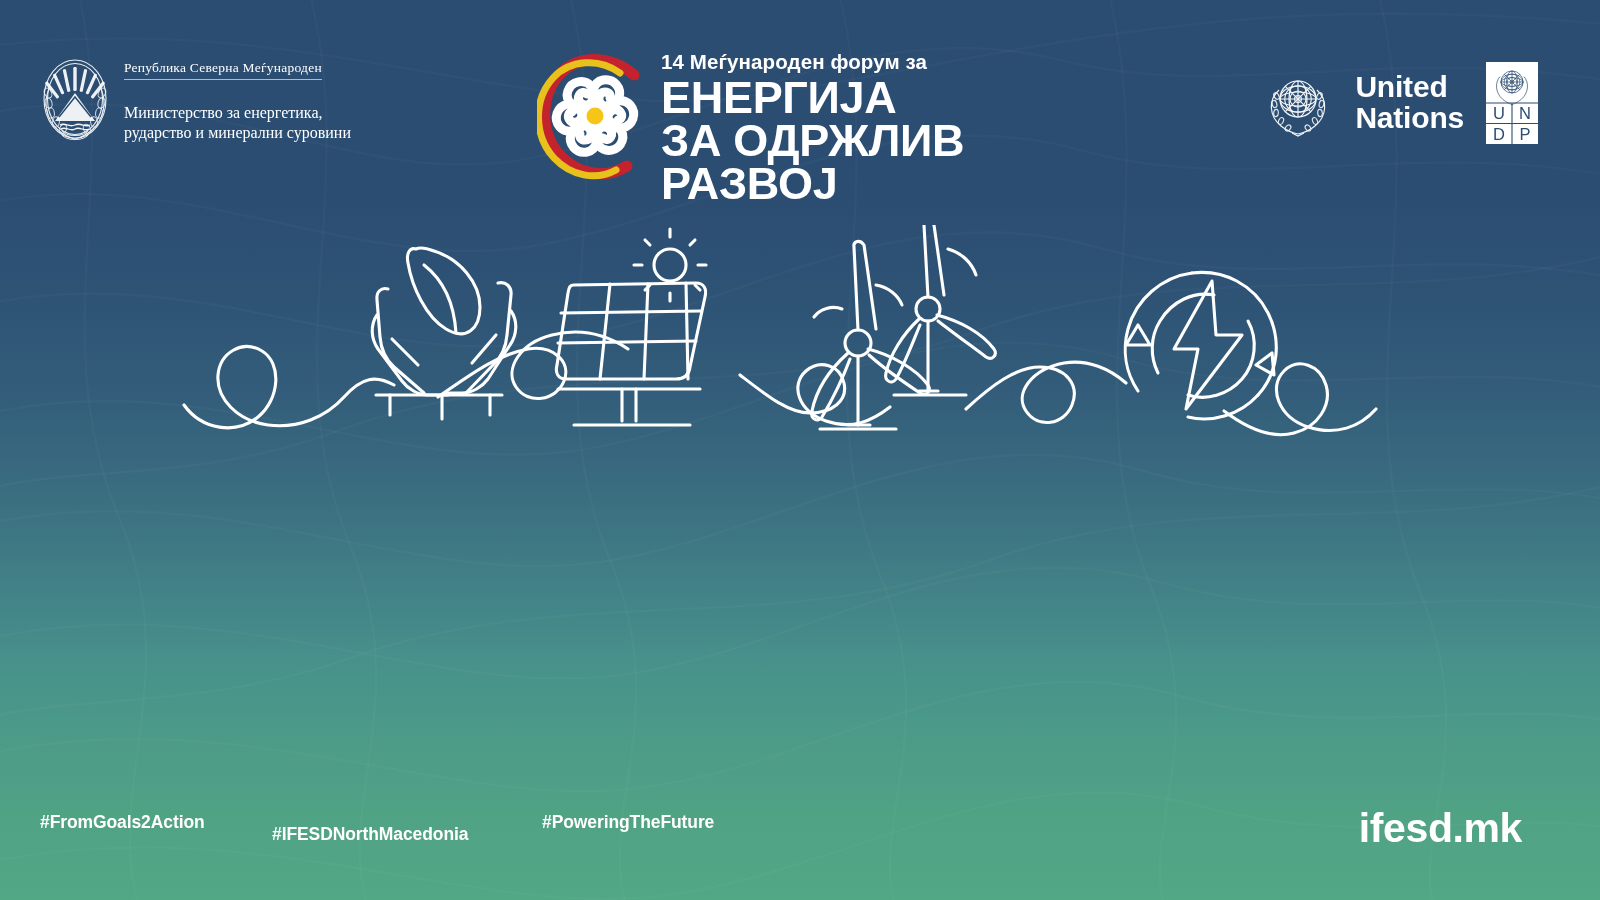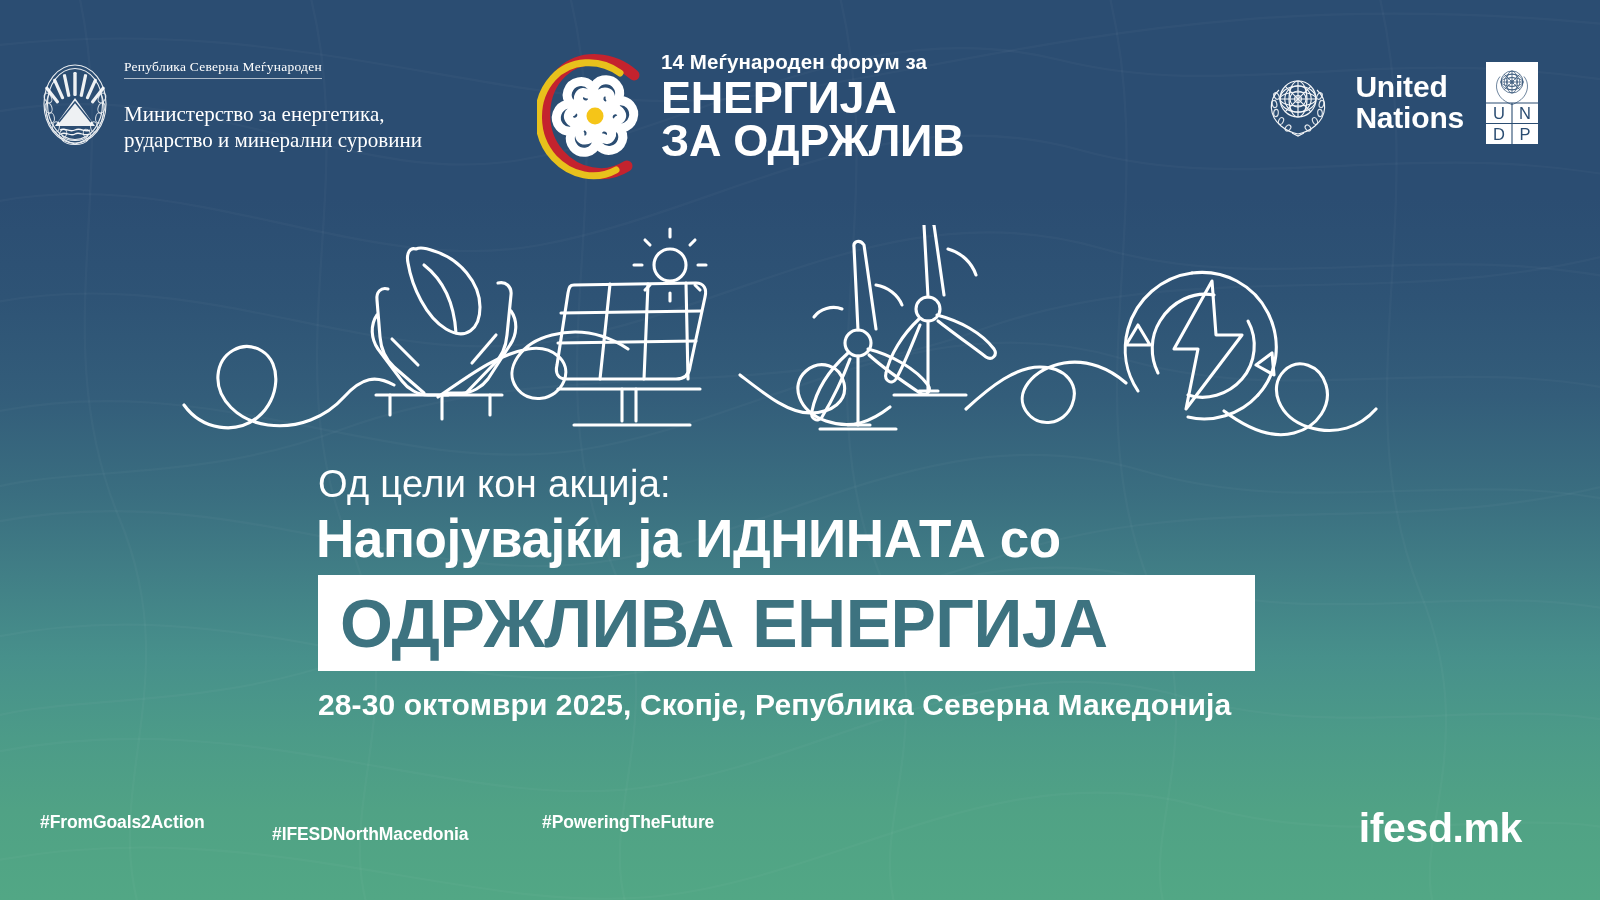--- a/index.html
+++ b/index.html
@@ -39,21 +39,21 @@
   #ministry-text { padding-top:2px; }
   #ministry-country {
     font-family:"Liberation Serif", serif;
     font-size:13.5px; color:#ffffff; letter-spacing:.25px;
     white-space:nowrap; padding-bottom:3px;
     border-bottom:1px solid rgba(255,255,255,.62);
     display:inline-block;
   }
   #ministry-name {
     font-family:"Liberation Serif", serif;
-    font-size:21px; color:#ffffff; line-height:1.22;
+    font-size:16px; color:#ffffff; line-height:1.22;
     margin-top:23px; white-space:pre-line;
   }
 
   
   #forum { position:absolute; left:537px; top:48px; display:flex; align-items:flex-start; gap:14px; }
   #flower { width:110px; height:135px; flex:none; margin-top:4px; }
   #forum-text { padding-top:4px; }
   #forum-eyebrow {
     font-size:20.5px; font-weight:bold; color:#ffffff;
     letter-spacing:.1px; line-height:1; white-space:nowrap;
@@ -219,20 +219,21 @@
               <path d="M0,-8 C-6,-20 -2,-34 8,-36 C19,-38 27,-28 24,-18 C21,-9 11,-7 6,-12 C2,-16 4,-24 10,-24 C14,-24 16,-21 15,-18" fill="none" stroke="#ffffff" stroke-width="9" stroke-linecap="round"></path>
             </g>
             <circle cx="0" cy="0" r="8.5" fill="#f5c518"></circle>
           </g>
         </g>
       </svg>
       <div id="forum-text">
         <div id="forum-eyebrow">14 Меѓународен форум за</div>
         <div class="forum-main">ЕНЕРГИЈА</div>
         <div class="forum-main">ЗА ОДРЖЛИВ</div>
+        <div class="forum-main">РАЗВОЈ</div>
       </div>
     </div>
 
     <div id="un-lockup">
       <svg id="un-emblem" viewBox="0 0 70 70" aria-hidden="true">
         <g fill="none" stroke="#ffffff" stroke-width="1.15" opacity=".95">
           <circle cx="35" cy="31" r="18"></circle>
           <circle cx="35" cy="31" r="13.2"></circle>
           <circle cx="35" cy="31" r="8"></circle>
           <circle cx="35" cy="31" r="3.4"></circle>
@@ -400,28 +401,20 @@
         <path d="M1076,140 L1092,128 L1094,150 Z"></path>
 
         <path d="M978,148 C970,132 970,112 980,96 C992,76 1014,66 1034,70"></path>
         <path d="M1068,96 C1078,114 1076,138 1062,154 C1048,170 1026,176 1008,170"></path>
 
         <path d="M1032,56 L994,124 L1018,124 L1006,184 L1062,110 L1036,110 Z"></path>
       </g>
     </g>
   </svg>
 
-  <div id="copy">
-    <div id="kicker">Од цели кон акција:</div>
-    <div id="headline">Напојувајќи ја ИДНИНАТА со</div>
-    <div id="band">
-      <div id="band-text">ОДРЖЛИВА ЕНЕРГИЈА</div>
-    </div>
-    <div id="dateline">28-30 октомври 2025, Скопје, Република Северна Македонија</div>
-  </div>
 
   <div id="footer">
     <div id="hashtags">
       <span class="hashtag">#FromGoals2Action</span>
       <span class="hashtag">#IFESDNorthMacedonia</span>
       <span class="hashtag">#PoweringTheFuture</span>
     </div>
     <div id="site">ifesd.mk</div>
   </div>
 

